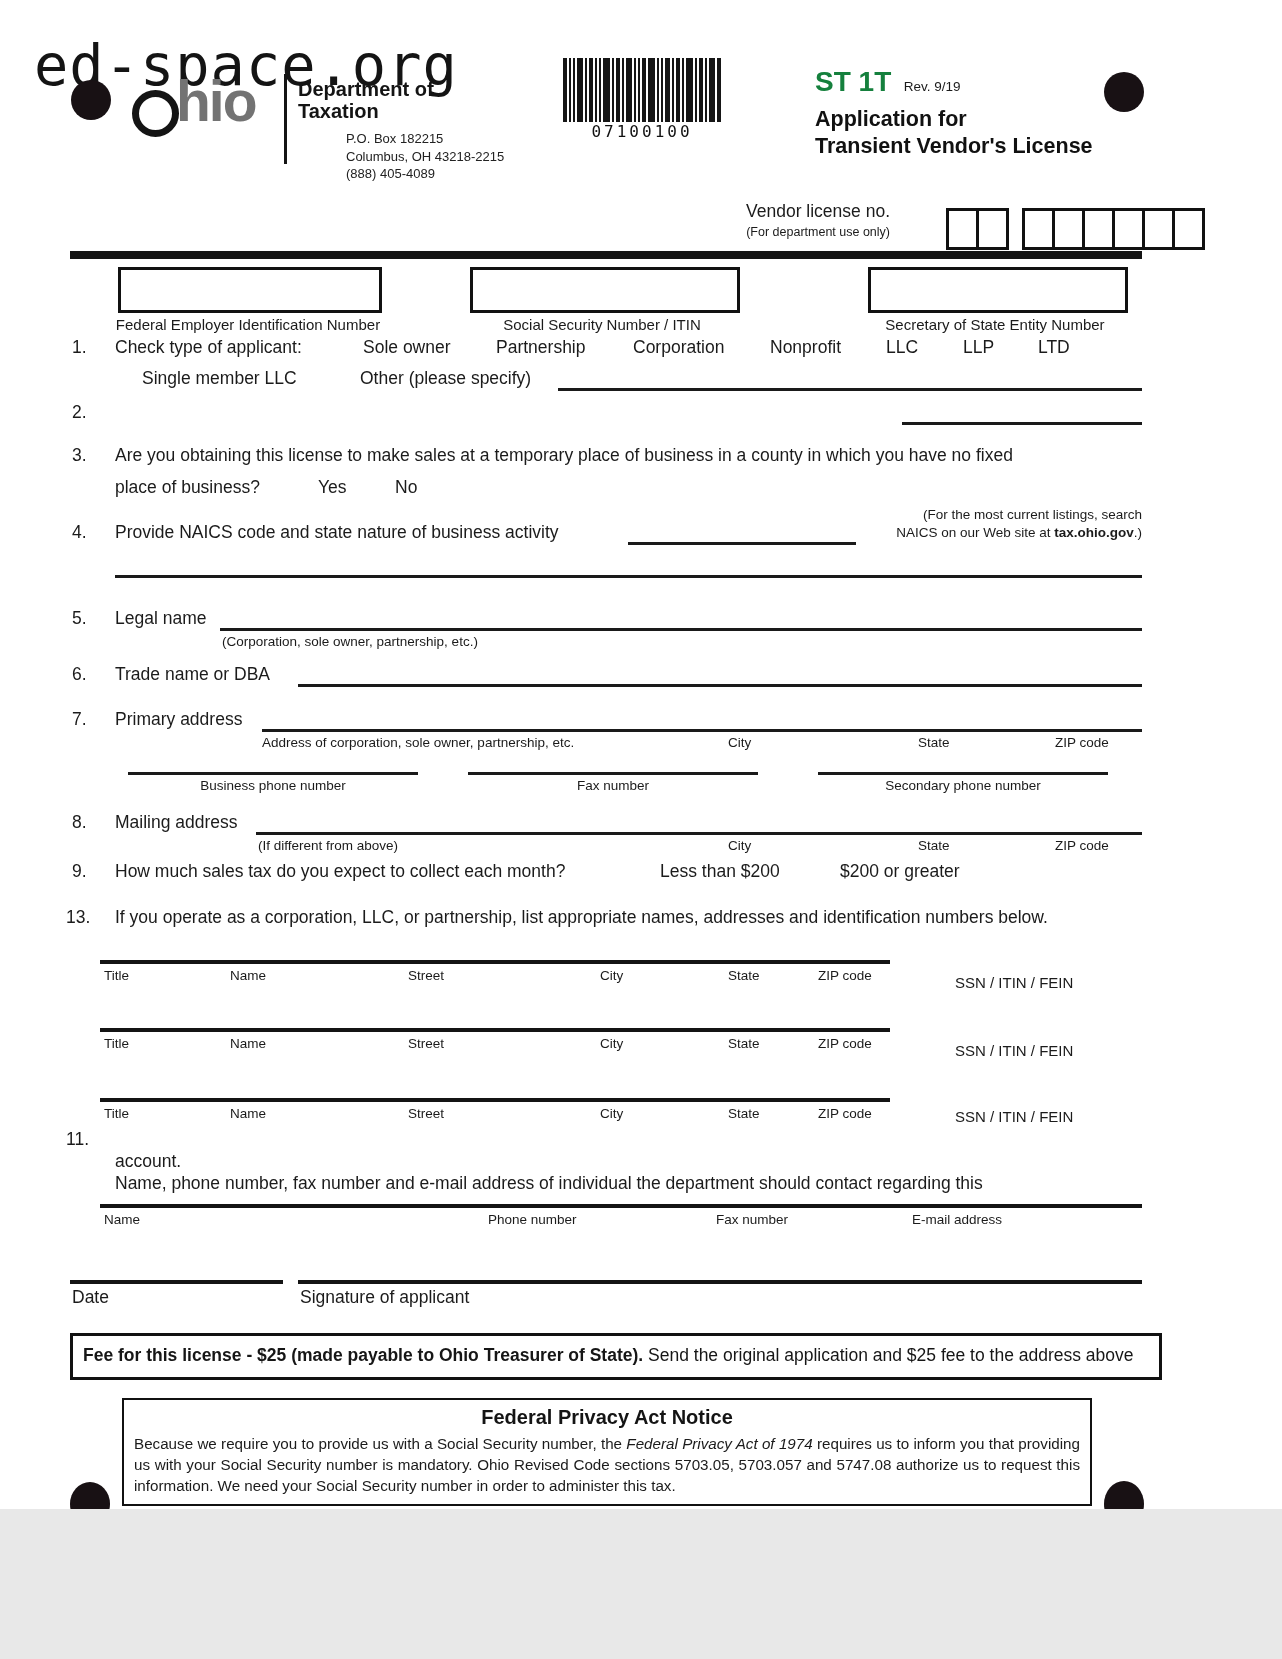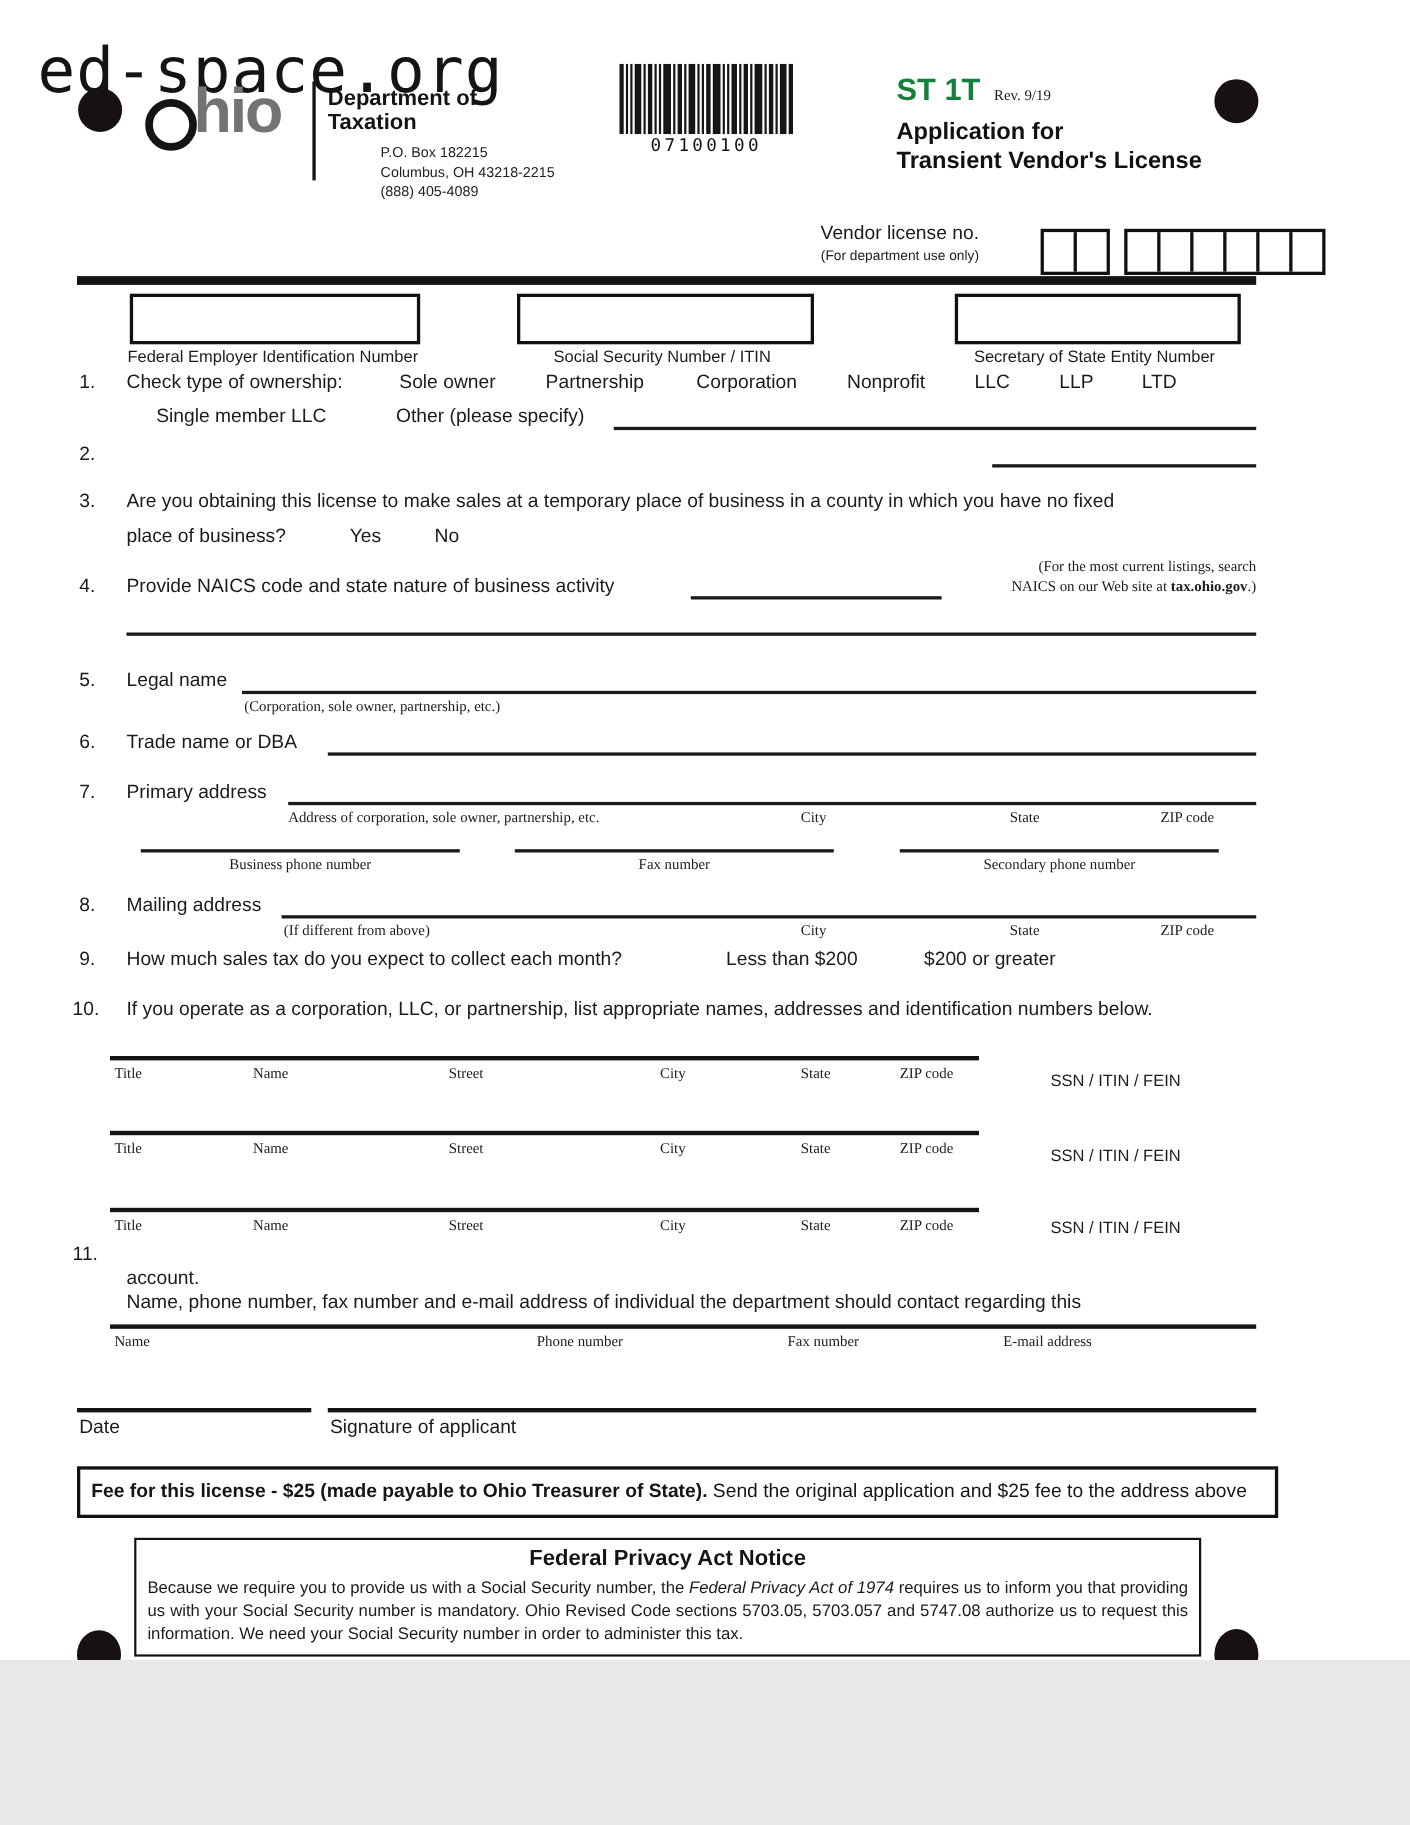--- a/index.html
+++ b/index.html
@@ -4,21 +4,21 @@
 <style>
   html,body{margin:0;padding:0;background:#e8e8e8;}
   .page{
     position:relative;width:1282px;height:1509px;background:#ffffff;
     font-family:"Liberation Sans",sans-serif;color:#1b1b1b;overflow:hidden;
     margin:0 auto;
   }
   .ab{position:absolute;white-space:nowrap;color:#1b1b1b;}
   .f17{font-size:17.5px;}
   .f15{font-size:15px;}
-  .f13{font-size:13.5px;font-family:Liberation Serif, serif;}
+  .f13{font-size:13.5px;}
   .f12{font-size:12.5px;}
   .b{font-weight:bold;}
   .ln{position:absolute;background:#1a1a1a;height:3px;}
   .lnt{position:absolute;background:#141414;height:4px;}
   .dot{position:absolute;background:#181114;border-radius:50%;}
   .idbox{position:absolute;height:40px;border:3px solid #111;background:#fff;}
   .cellgrp{position:absolute;display:flex;border:3px solid #111;background:#fff;}
   .cellgrp .c{width:27px;height:36px;border-left:3px solid #111;}
   .cellgrp .c:first-child{border-left:none;}
   .wm{font-family:"DejaVu Sans Mono",monospace;font-size:57px;color:#141414;letter-spacing:1px;}
@@ -123,21 +123,21 @@
   <div class="ab" style="left:70px;top:251px;width:1072px;height:8px;background:#141414;"></div>
 
   <div class="idbox" style="left:118px;top:267px;width:258px;"></div>
   <div class="idbox" style="left:470px;top:267px;width:264px;"></div>
   <div class="idbox" style="left:868px;top:267px;width:254px;"></div>
   <div class="ab f15" style="left:90px;top:316px;width:316px;text-align:center;">Federal Employer Identification Number</div>
   <div class="ab f15" style="left:470px;top:316px;width:264px;text-align:center;">Social Security Number / ITIN</div>
   <div class="ab f15" style="left:840px;top:316px;width:310px;text-align:center;">Secretary of State Entity Number</div>
 
   <div class="ab f17" style="left:72px;top:337px;">1.</div>
-  <div class="ab f17" style="left:115px;top:337px;">Check type of ownership:</div>
+  <div class="ab f17" style="left:115px;top:337px;">Check type of applicant:</div>
   <div class="ab f17" style="left:363px;top:337px;">Sole owner</div>
   <div class="ab f17" style="left:496px;top:337px;">Partnership</div>
   <div class="ab f17" style="left:633px;top:337px;">Corporation</div>
   <div class="ab f17" style="left:770px;top:337px;">Nonprofit</div>
   <div class="ab f17" style="left:886px;top:337px;">LLC</div>
   <div class="ab f17" style="left:963px;top:337px;">LLP</div>
   <div class="ab f17" style="left:1038px;top:337px;">LTD</div>
   <div class="ab f17" style="left:142px;top:368px;">Single member LLC</div>
   <div class="ab f17" style="left:360px;top:368px;">Other (please specify)</div>
   <div class="ln" style="left:558px;top:388px;width:584px;"></div>
@@ -188,21 +188,21 @@
   <div class="ab f13" style="left:258px;top:838px;">(If different from above)</div>
   <div class="ab f13" style="left:728px;top:838px;">City</div>
   <div class="ab f13" style="left:918px;top:838px;">State</div>
   <div class="ab f13" style="left:1055px;top:838px;">ZIP code</div>
 
   <div class="ab f17" style="left:72px;top:861px;">9.</div>
   <div class="ab f17" style="left:115px;top:861px;">How much sales tax do you expect to collect each month?</div>
   <div class="ab f17" style="left:660px;top:861px;">Less than $200</div>
   <div class="ab f17" style="left:840px;top:861px;">$200 or greater</div>
 
-  <div class="ab f17" style="left:66px;top:907px;">10.</div>
+  <div class="ab f17" style="left:66px;top:907px;">13.</div>
   <div class="ab f17" style="left:115px;top:907px;">If you operate as a corporation, LLC, or partnership, list appropriate names, addresses and identification numbers below.</div>
 
   <div class="lnt" style="left:100px;top:960px;width:790px;"></div>
   <div class="ab f13" style="left:104px;top:968px;">Title</div>
   <div class="ab f13" style="left:230px;top:968px;">Name</div>
   <div class="ab f13" style="left:408px;top:968px;">Street</div>
   <div class="ab f13" style="left:600px;top:968px;">City</div>
   <div class="ab f13" style="left:728px;top:968px;">State</div>
   <div class="ab f13" style="left:818px;top:968px;">ZIP code</div>
   <div class="ab f15" style="left:955px;top:974px;">SSN / ITIN / FEIN</div>

